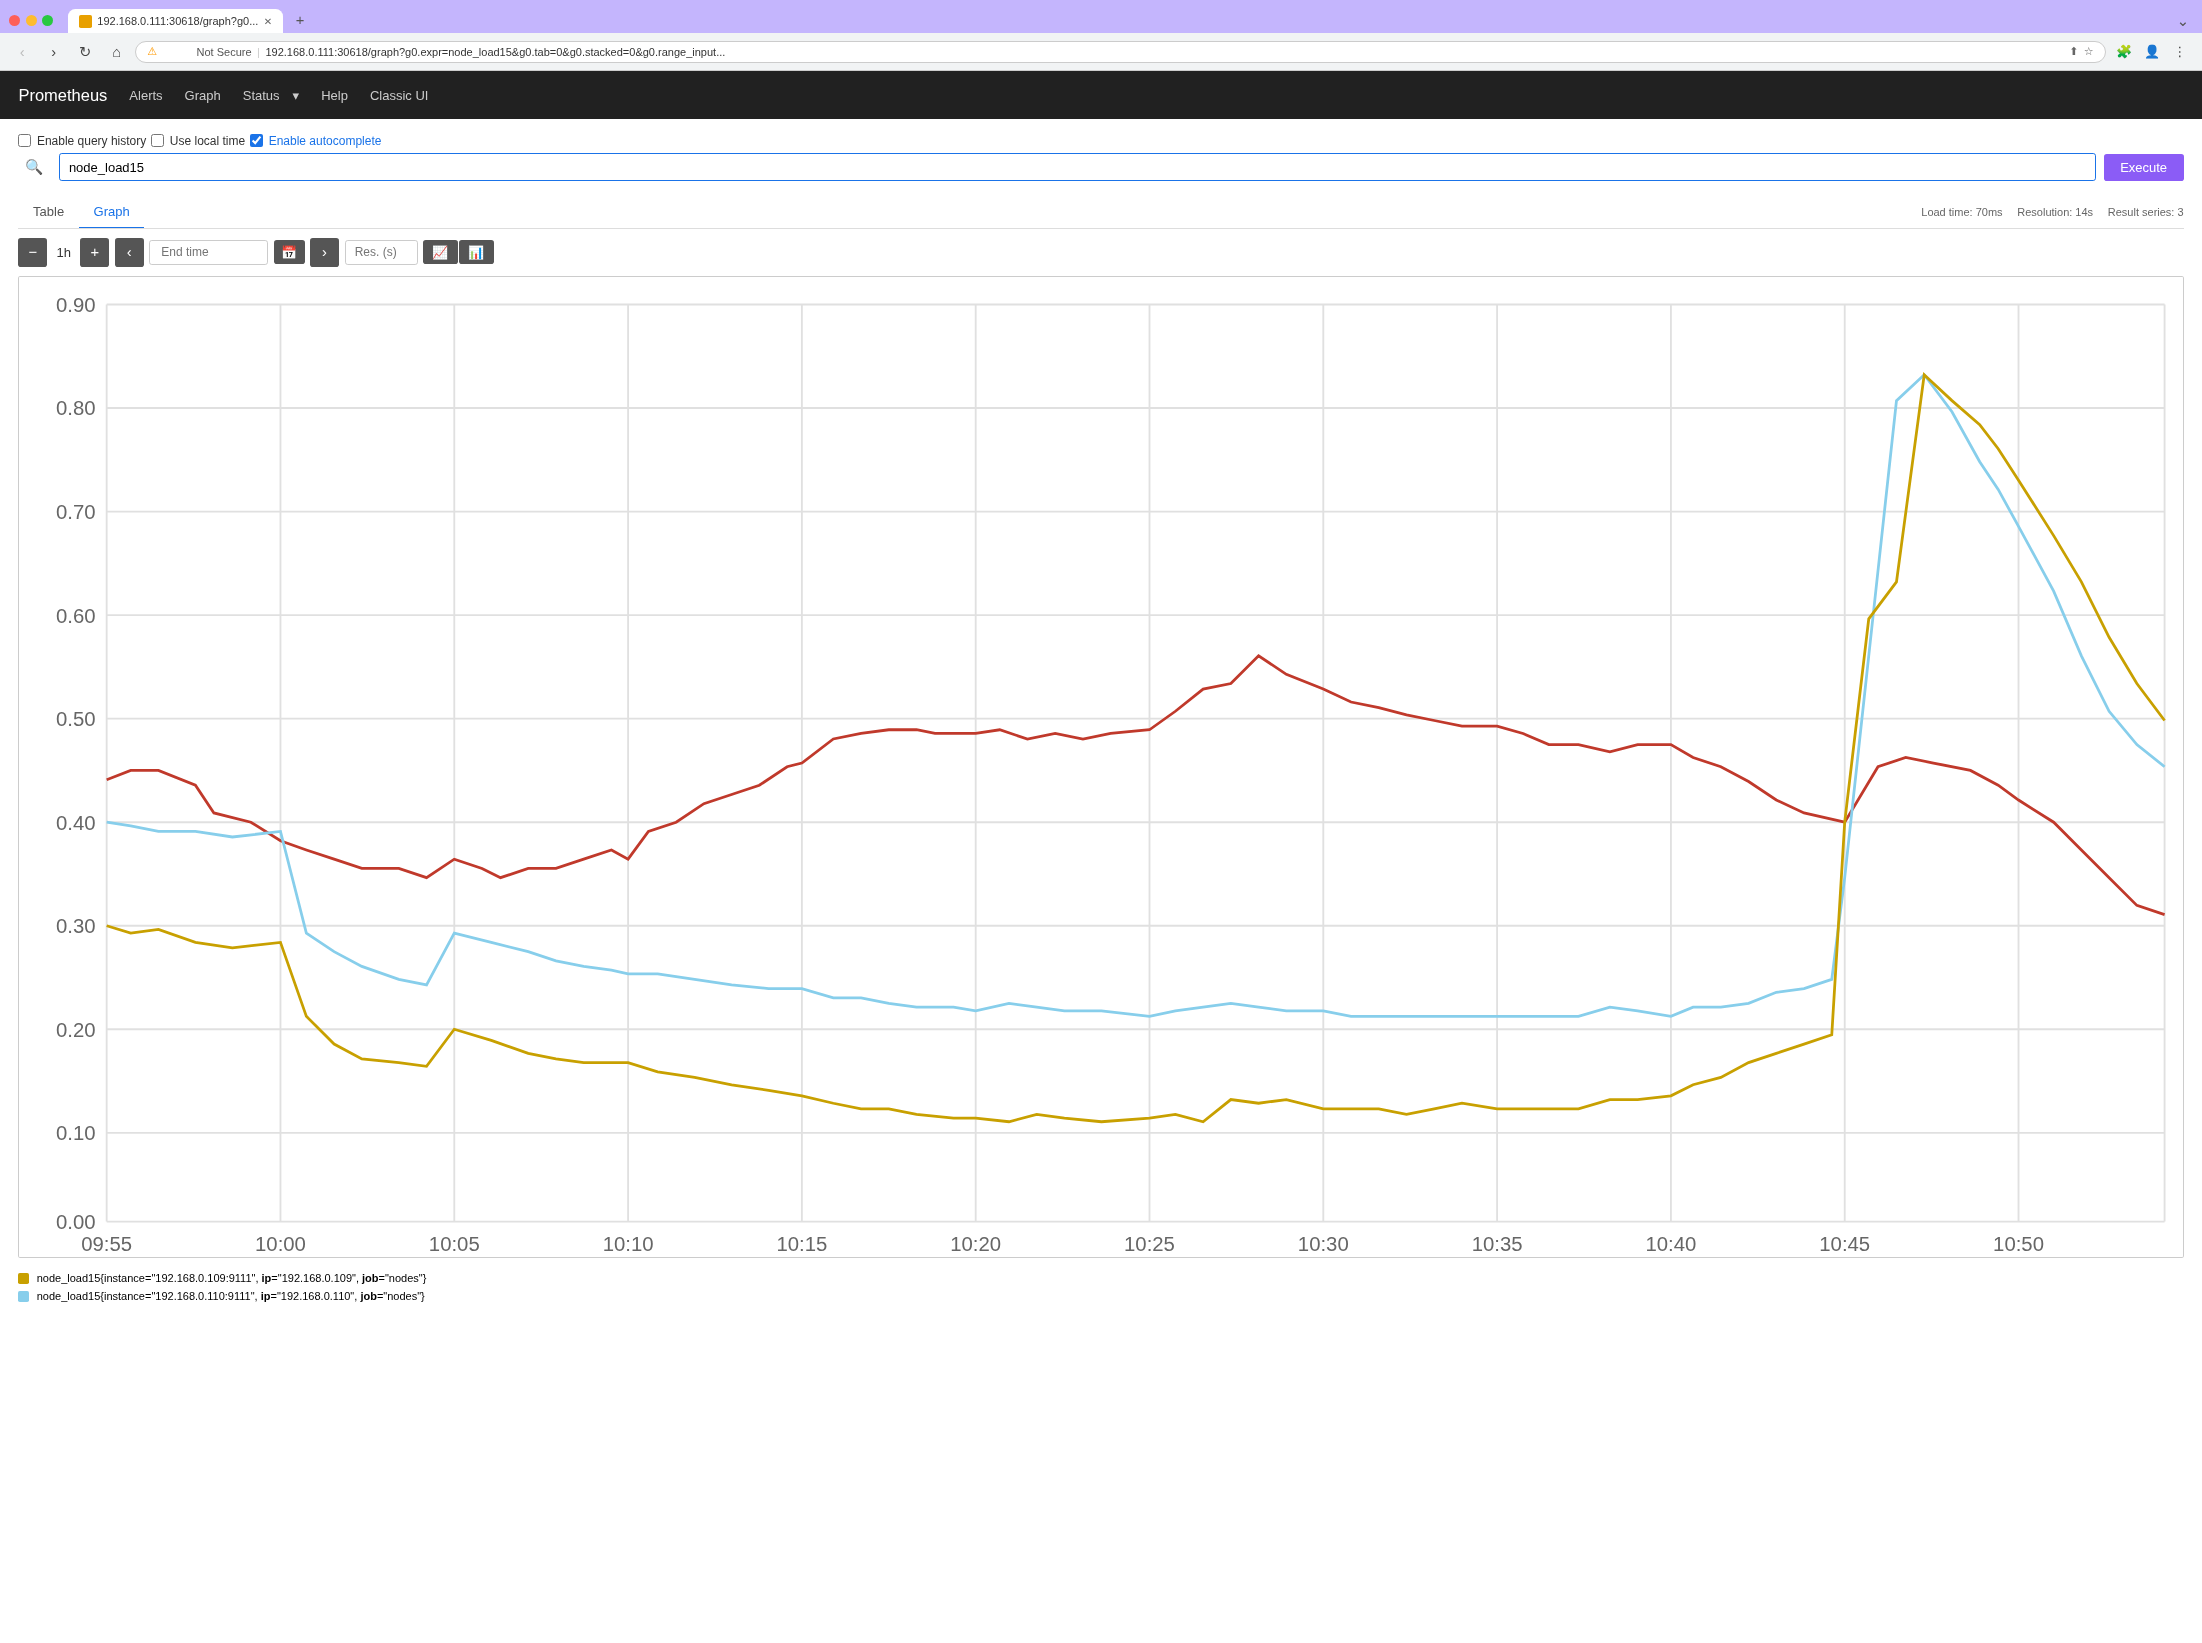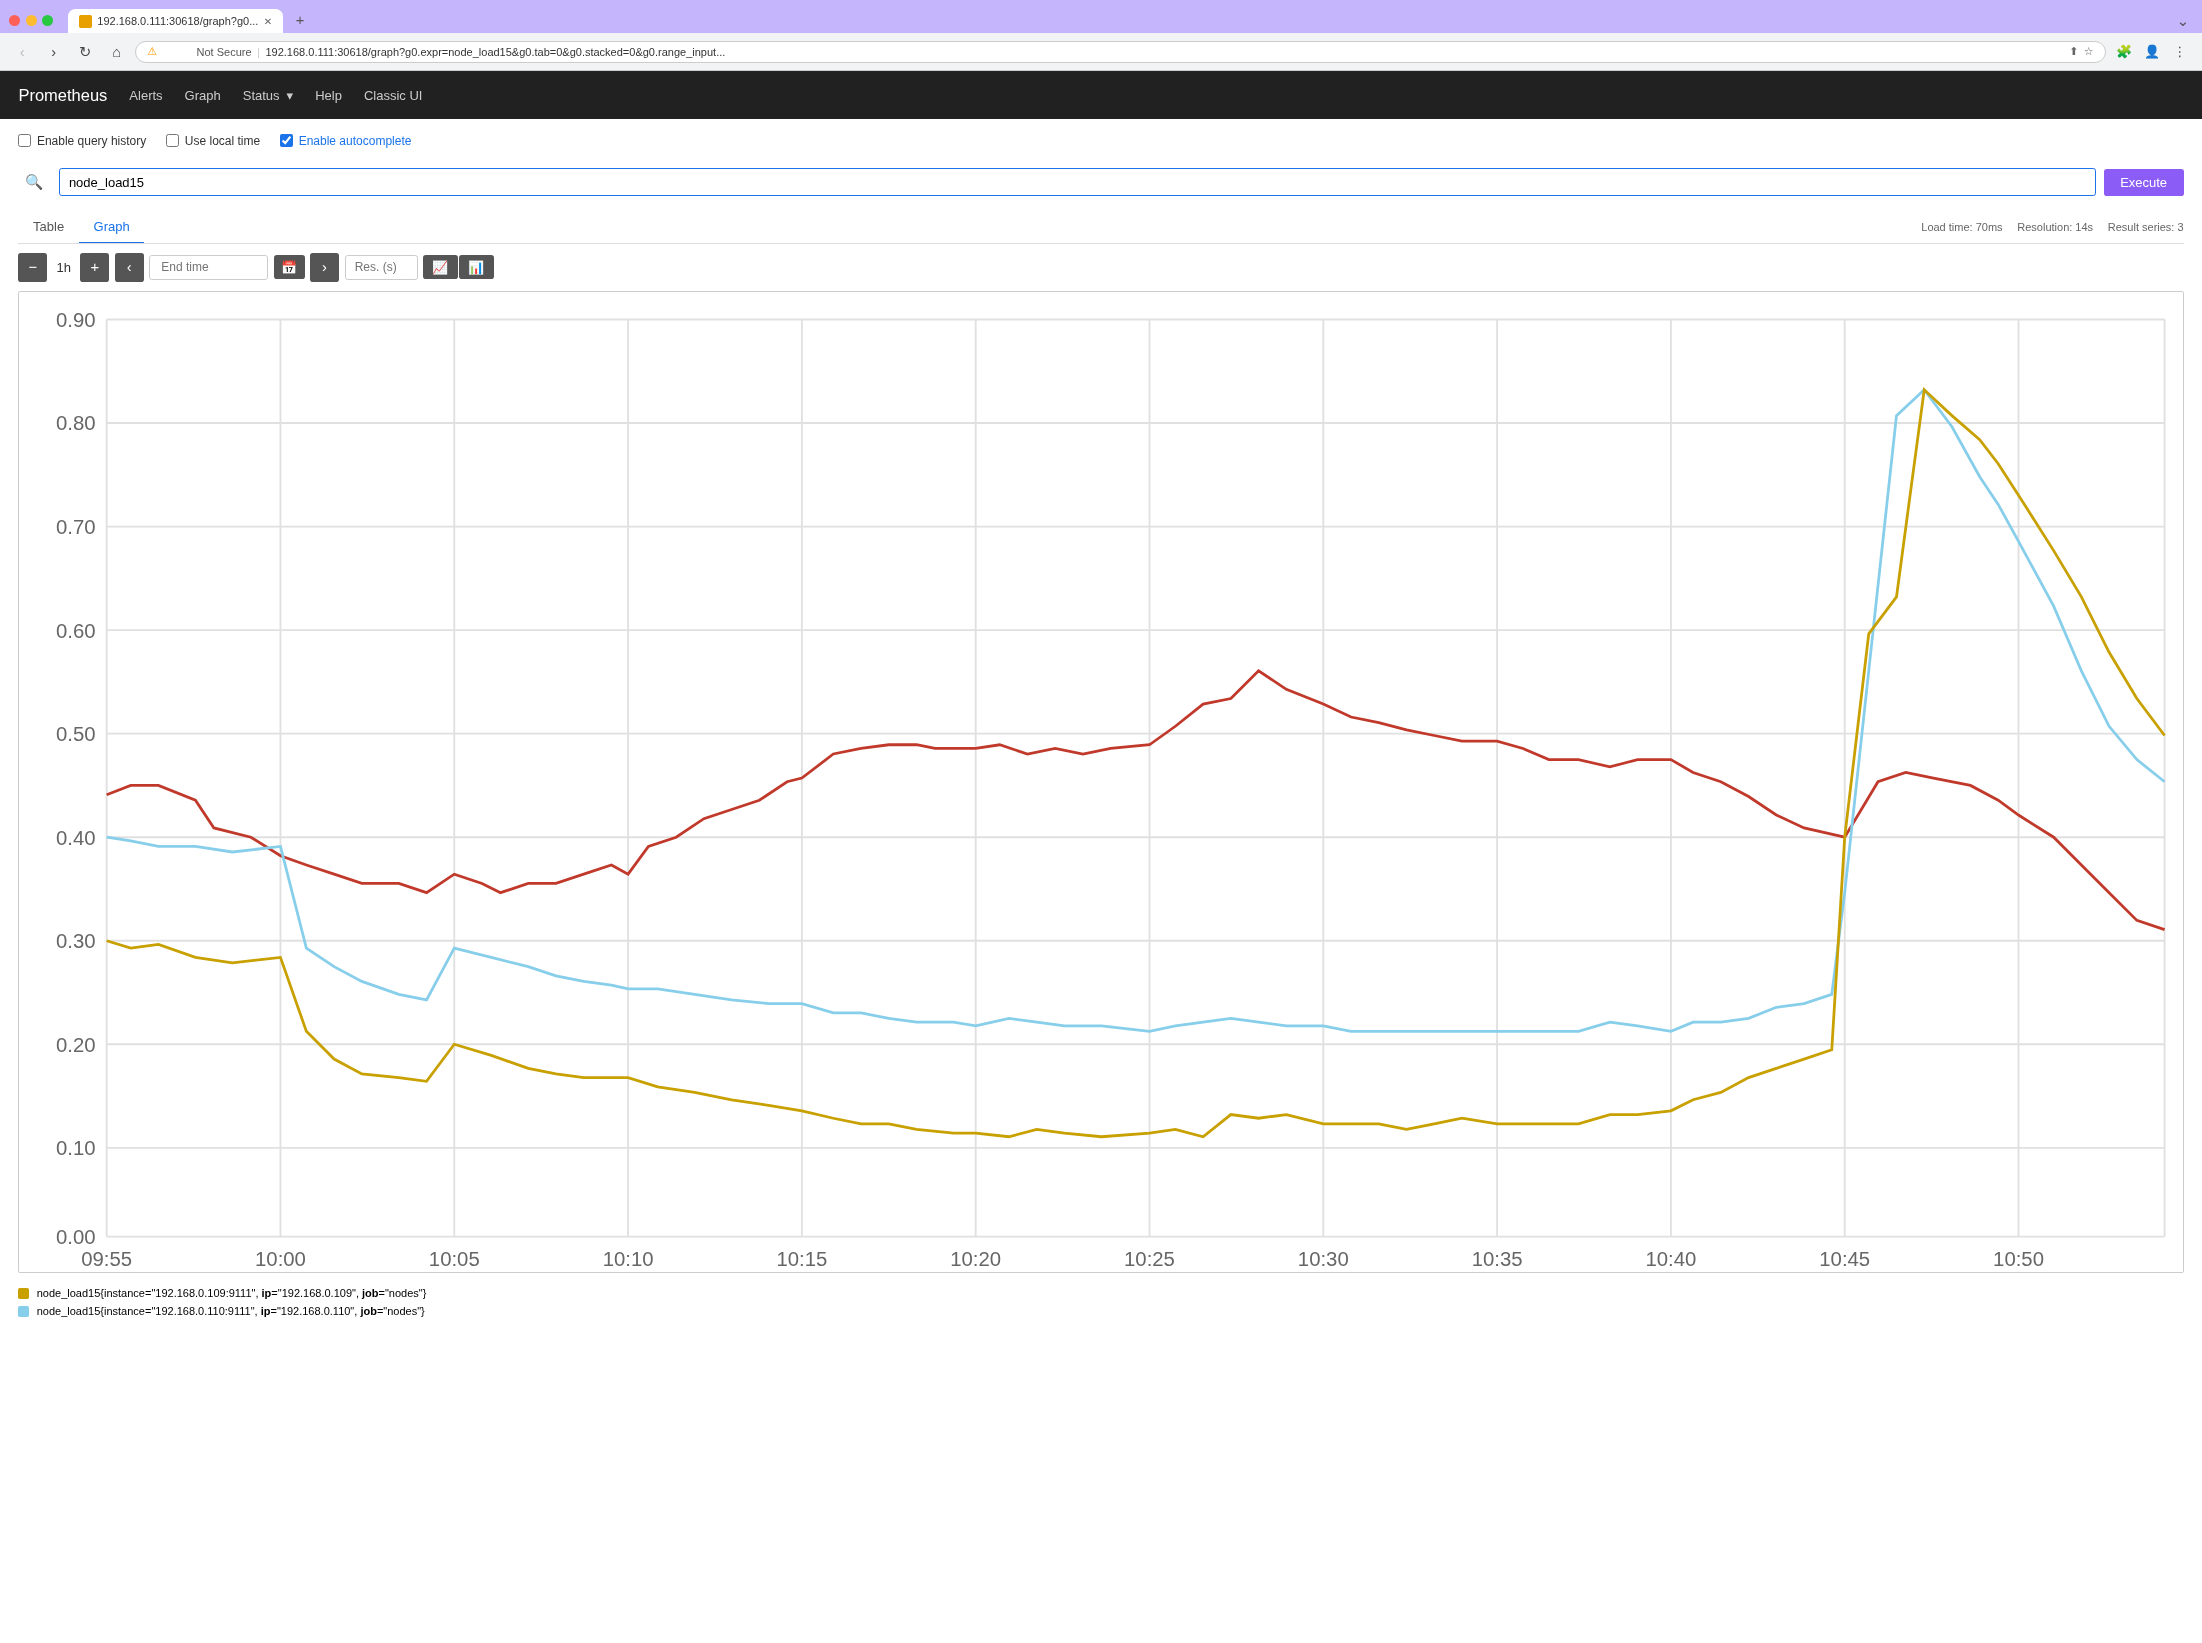--- a/index.html
+++ b/index.html
@@ -26,27 +26,27 @@
     .address-warning { color: #f90; font-size: 11px; }
     .address-text { color: #333; flex: 1; }
     .address-icons { display: flex; gap: 5.5px; color: #666; }
     .toolbar-icons { display: flex; gap: 1.8px; align-items: center; }
     .toolbar-icon { width: 26px; height: 26px; display: flex; align-items: center; justify-content: center; color: #444; font-size: 13px; border-radius: 50%; cursor: pointer; }
 
     
     .app-header { background: #212121; display: flex; align-items: center; padding: 0 18.4px; height: 48px; gap: 22px; }
     .app-title { color: #fff; font-size: 16.5px; font-weight: 500; }
     .nav-link { color: #ccc; font-size: 13px; cursor: pointer; text-decoration: none; padding: 3.7px 0; }
-    .nav-link.has-dropdown { display: flex; align-items: center; gap: 7px; }
+    .nav-link.has-dropdown { display: flex; align-items: center; gap: 13px; }
 
     
     .main-content { padding: 14.7px 18.4px; }
 
     
-    .options-bar { display: flex; align-items: center; gap: 20px; margin-bottom: 18px; }
+    .options-bar { display: flex; align-items: center; gap: 5px; margin-bottom: 3px; }
     .checkbox-group { display: flex; align-items: center; gap: 5.5px; }
     .checkbox-group input[type=checkbox] { width: 13px; height: 13px; }
     .checkbox-label { font-size: 12px; color: #333; }
     .checkbox-blue { accent-color: #1a73e8; }
 
     
     .query-bar { display: flex; align-items: center; gap: 7.3px; margin-bottom: 13px; }
     .search-icon-btn { width: 33px; height: 33px; display: flex; align-items: center; justify-content: center; color: #666; font-size: 14.7px; }
     .query-input { flex: 1; border: 1.8px solid #1a73e8; border-radius: 2.8px; padding: 5.5px 9.2px; font-size: 13px; outline: none; }
     .execute-btn { background: #8b5cf6; color: #fff; border: none; border-radius: 2.8px; padding: 6.4px 16.5px; font-size: 13px; cursor: pointer; font-weight: 500; }

